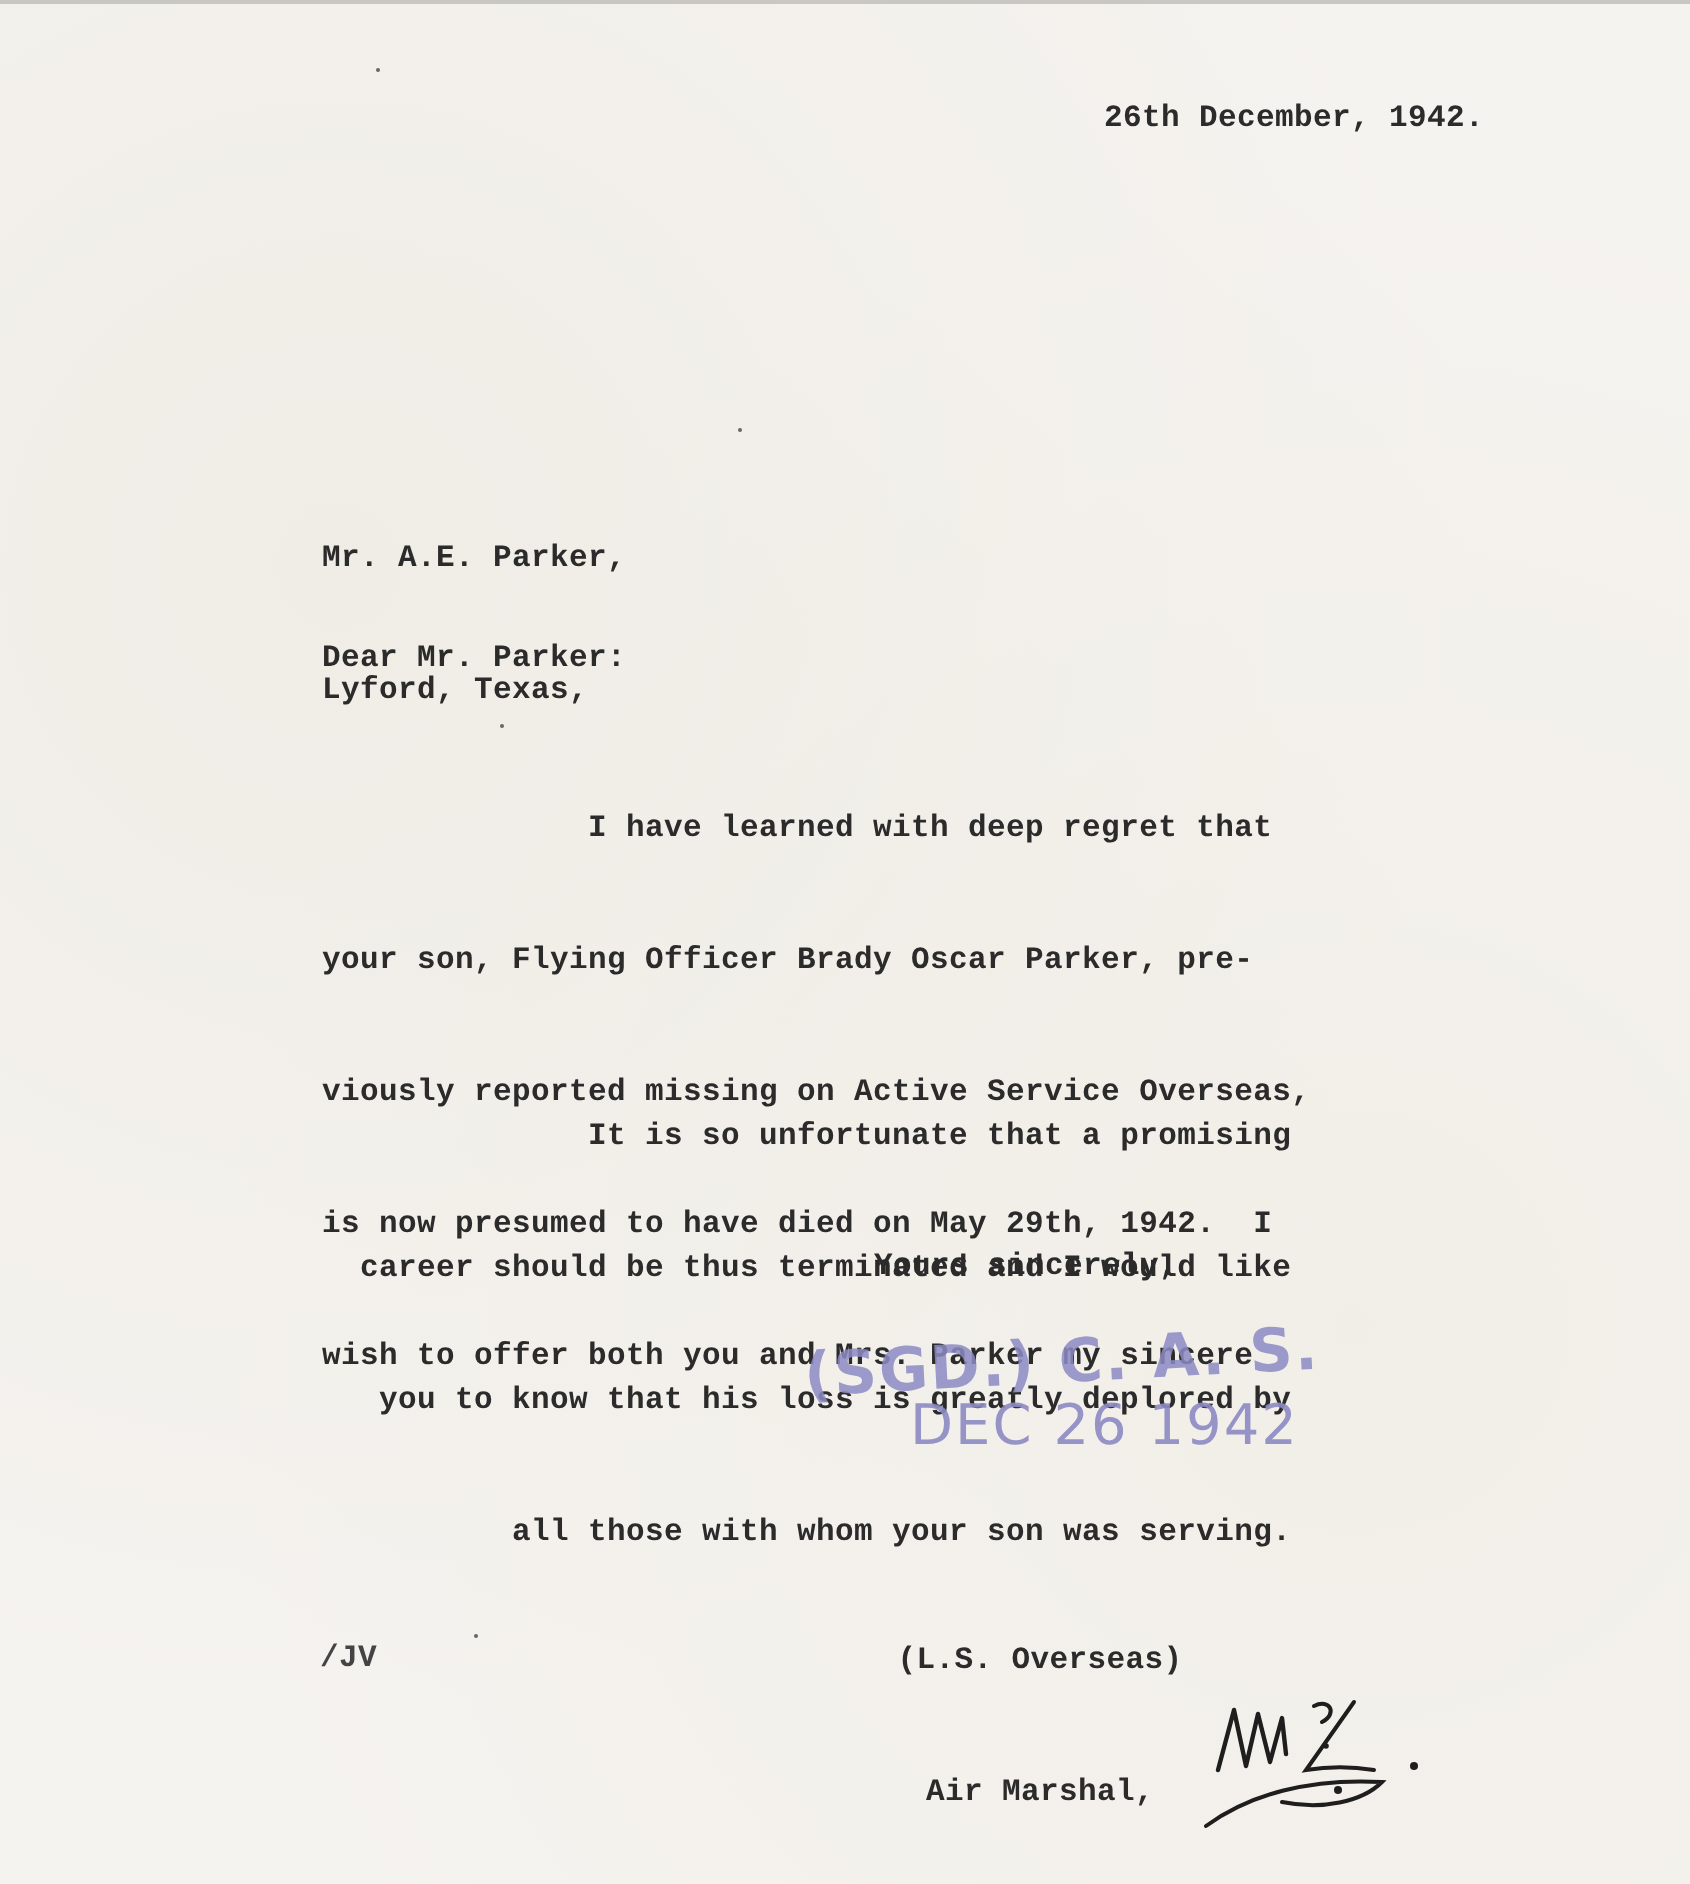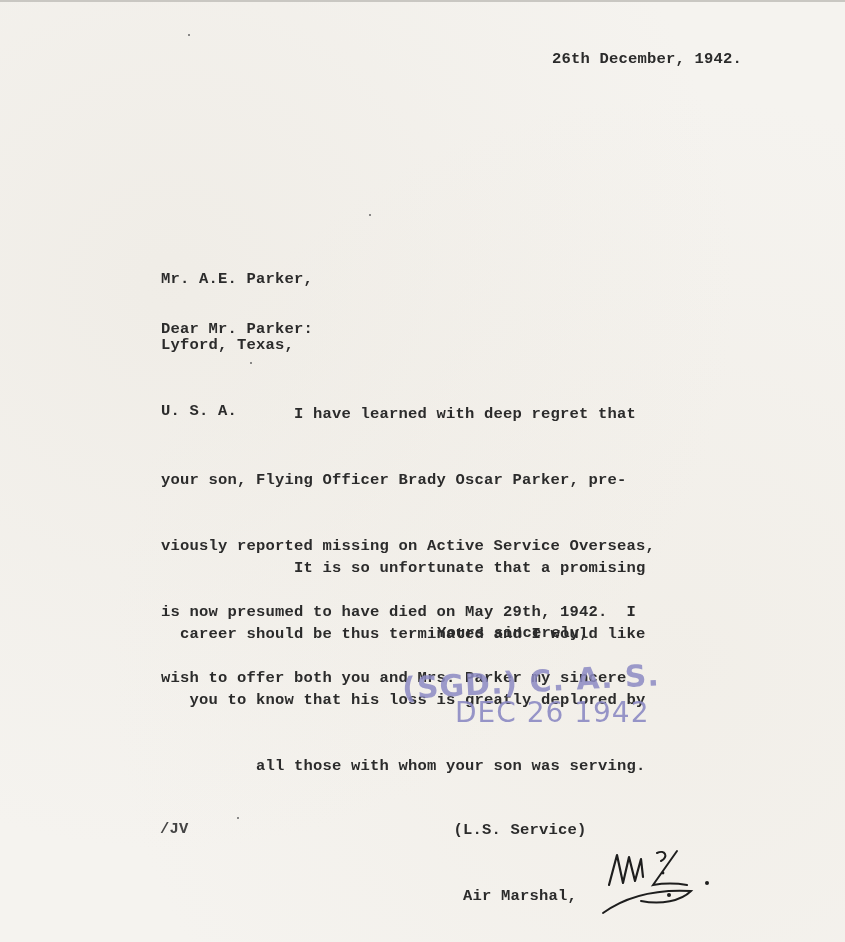--- a/index.html
+++ b/index.html
@@ -78,21 +78,20 @@
 </head>
 <body>
 
 <div class="paper">
 
   <div class="line date">26th December, 1942.</div>
 
   <div class="line addr">
     <div>Mr. A.E. Parker,</div>
     <div>Lyford, Texas,</div>
-    <div>U. S. A.</div>
   </div>
 
   <div class="line salutation">Dear Mr. Parker:</div>
 
   <div class="line para p1">
     <div>              I have learned with deep regret that</div>
     <div>your son, Flying Officer Brady Oscar Parker, pre-</div>
     <div>viously reported missing on Active Service Overseas,</div>
     <div>is now presumed to have died on May 29th, 1942.  I</div>
     <div>wish to offer both you and Mrs. Parker my sincere</div>
@@ -104,21 +103,21 @@
     <div>you to know that his loss is greatly deplored by</div>
     <div>all those with whom your son was serving.</div>
   </div>
 
   <div class="line closing">Yours sincerely,</div>
 
   <div class="stamp-sgd">(SGD.) C. A. S.</div>
   <div class="stamp-date">DEC 26 1942</div>
 
   <div class="line sig-block">
-    <div>(L.S. Service)</div>
+    <div>(L.S. Overseas)</div>
     <div>Air Marshal,</div>
     
   </div>
 
   <div class="line initials-ref">/JV</div>
 
   <svg class="handsig" width="130" height="75" viewBox="0 0 130 75">
     <path d="M14 38 L22 8 L28 36 L34 10 L40 34 L46 12 L48 30" fill="none" stroke="#1e1e1e" stroke-width="2.2" stroke-linecap="round" stroke-linejoin="round"></path>
     <path d="M62 6 C70 2 74 10 66 14 M82 4 L58 38 C70 36 80 36 92 38" fill="none" stroke="#1e1e1e" stroke-width="2" stroke-linecap="round"></path>
     <path d="M8 66 C30 50 60 42 96 44 C86 54 66 58 46 54" fill="none" stroke="#1e1e1e" stroke-width="2" stroke-linecap="round"></path>

